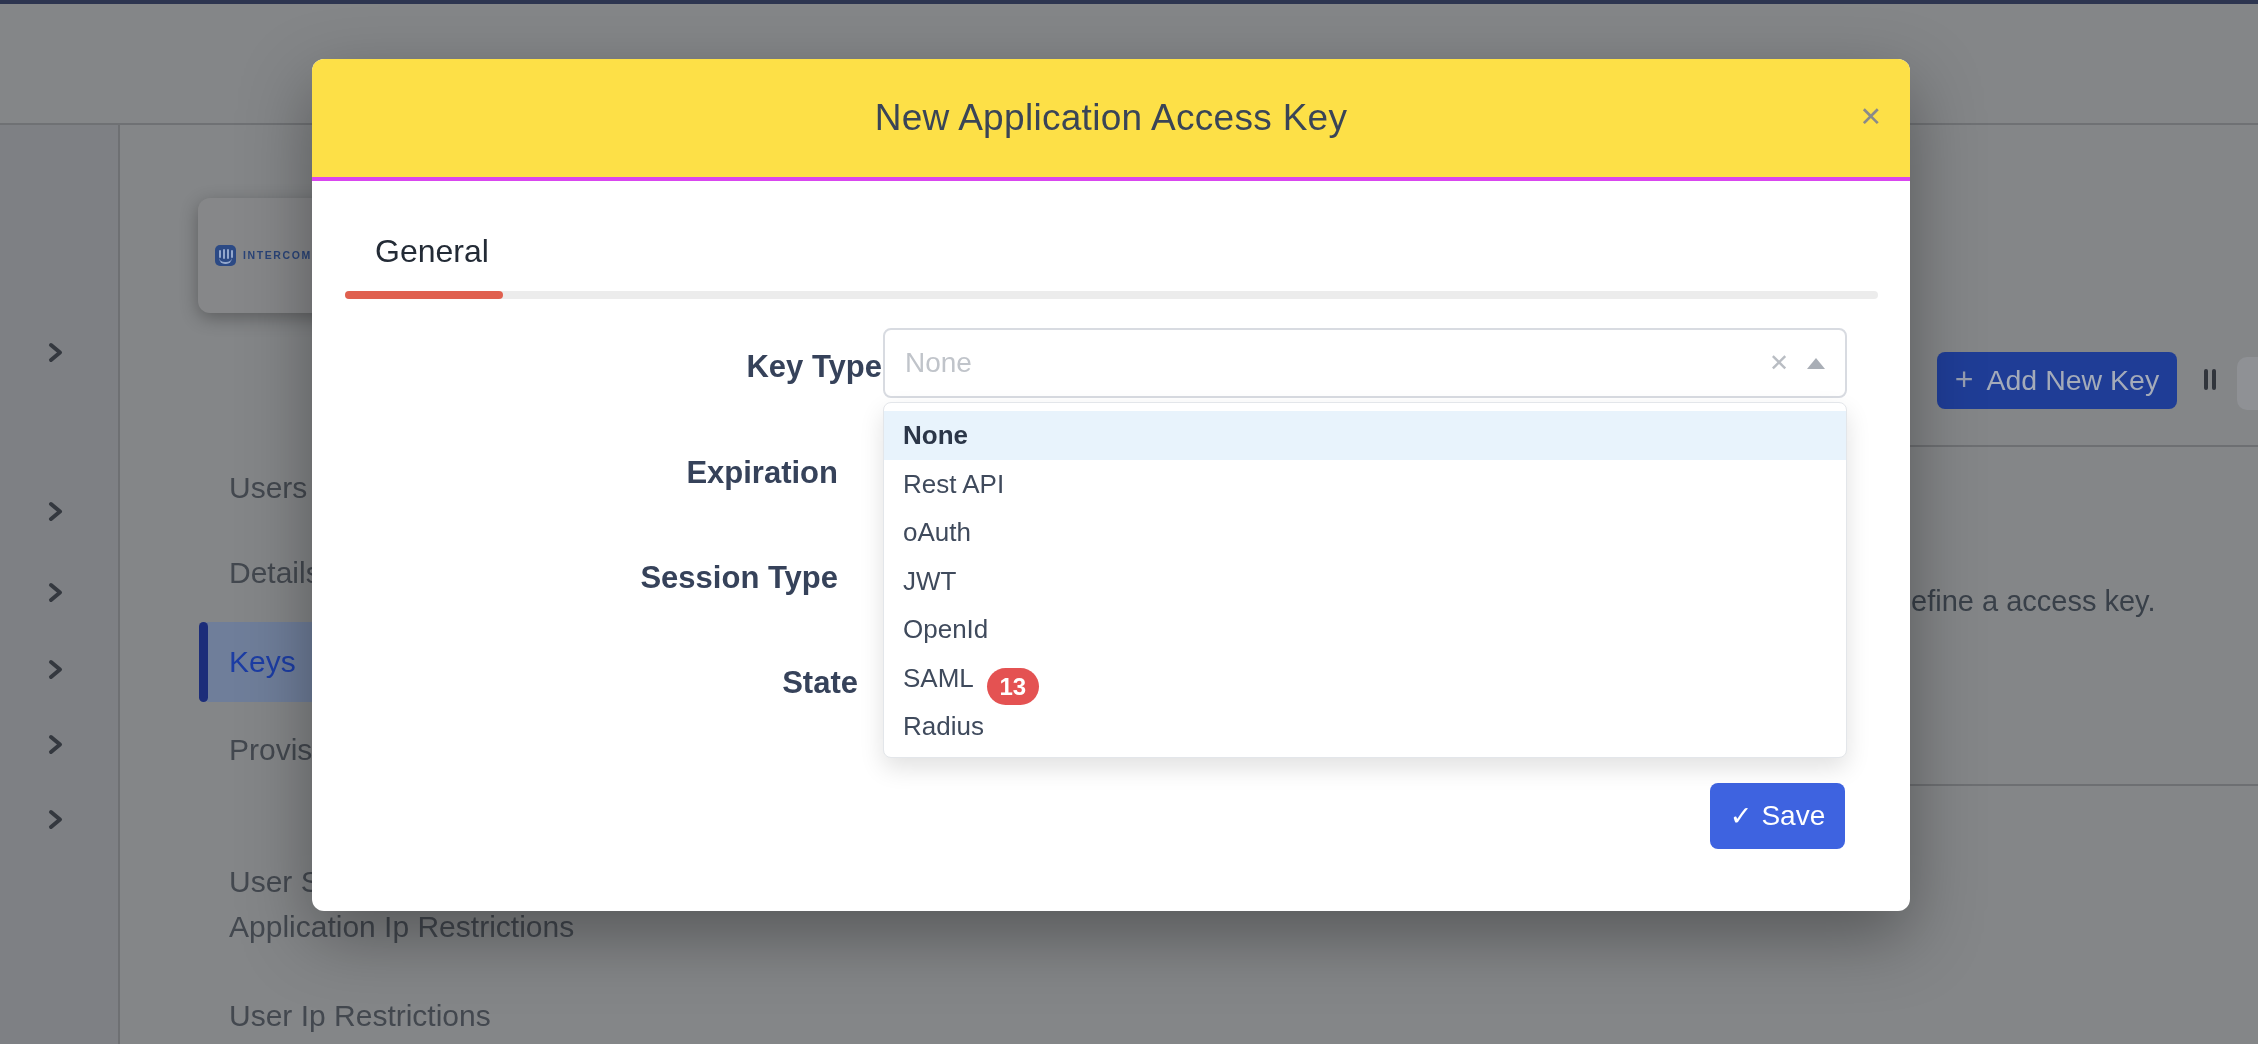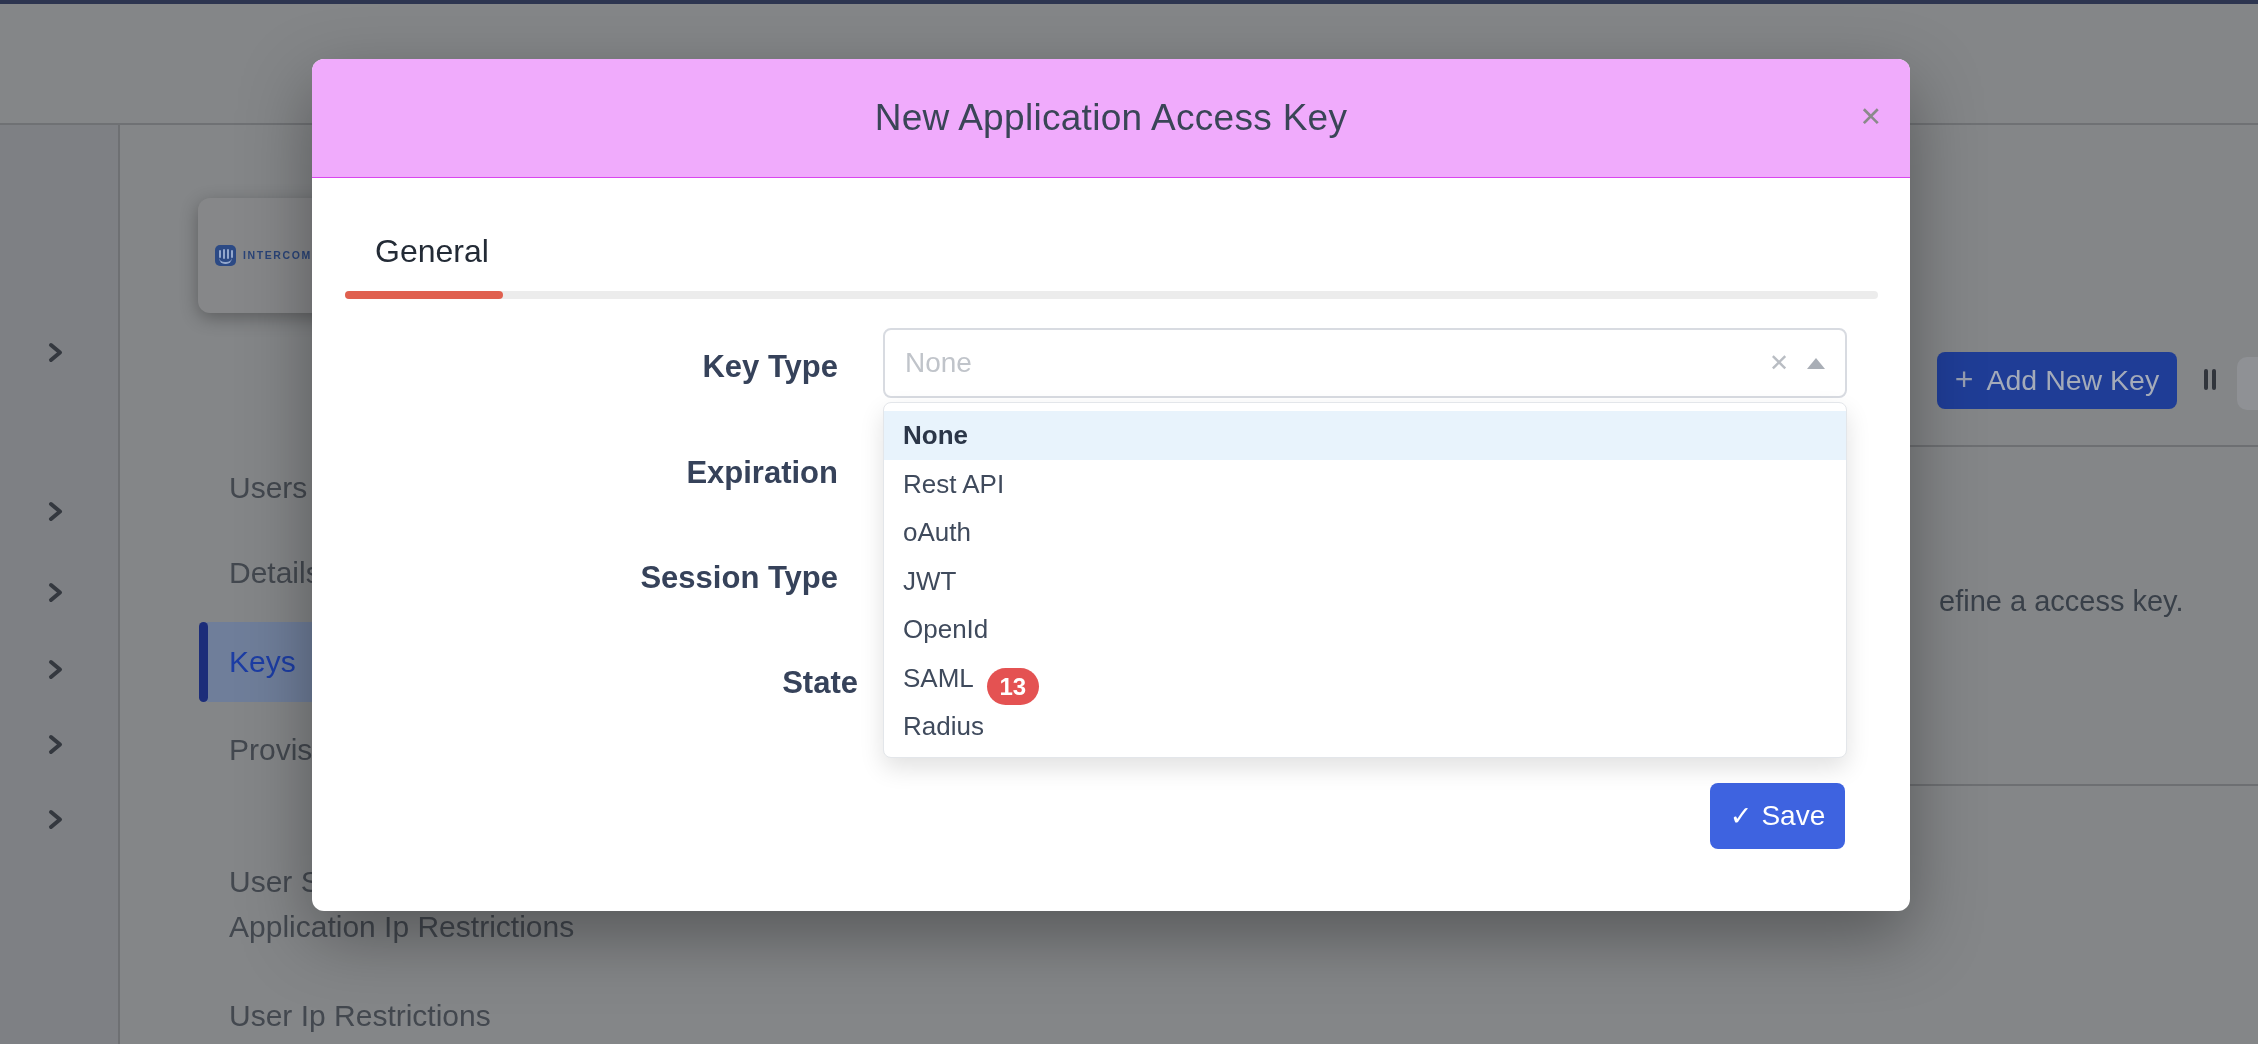--- a/index.html
+++ b/index.html
@@ -34,28 +34,28 @@
   .menu-item.active{color:#1c3da4;font-weight:500;z-index:4;}
 
   .add-key-btn{left:1937px;top:352px;width:240px;height:57px;background:#1f3d96;border-radius:8px;
     display:flex;align-items:center;justify-content:center;gap:13px;}
   .add-key-btn .plus{font-size:32px;color:#969eb0;font-weight:300;line-height:1;margin-top:-3px;}
   .add-key-btn .lbl{font-size:28.5px;color:#a4abb9;font-weight:500;}
   .drag-bars{left:2204px;top:369px;display:flex;gap:4px;}
   .drag-bars i{display:block;width:4px;height:21px;background:#31353c;border-radius:2px;}
   .clipped-btn{left:2237px;top:357px;width:40px;height:53px;background:#8f9195;border-radius:10px 0 0 10px;}
   .bg-divider{height:2px;background:#6d6f72;}
-  .desc-frag{left:1911px;top:585px;font-size:29px;color:#394049;white-space:nowrap;padding-left:28px;}
+  .desc-frag{left:1911px;top:585px;font-size:29px;color:#394049;white-space:nowrap;}
 
   
   #backdrop{position:absolute;inset:0;z-index:5;background:rgba(0,0,0,0);}
   #modal{position:absolute;left:312px;top:59px;width:1598px;height:852px;background:#ffffff;
     border-radius:12px;box-shadow:0 25px 70px rgba(0,0,0,0.35);z-index:10;}
-  .modal-header{position:absolute;left:0;top:0;width:100%;height:118px;background:#f0abfc;
-    border-bottom:1px solid #d946ef;border-radius:12px 12px 0 0;
+  .modal-header{position:absolute;left:0;top:0;width:100%;height:118px;background:#fde047;
+    border-bottom:4px solid #d946ef;border-radius:12px 12px 0 0;
     display:flex;align-items:center;justify-content:center;text-align:center;}
   .modal-title{font-size:37px;font-weight:500;color:#3a4557;letter-spacing:0.3px;}
   .close-btn{position:absolute;right:28px;top:43px;font-size:27px;font-weight:700;color:#8a8a8a;
     line-height:30px;cursor:default;}
   .tab-label{position:absolute;left:63px;top:173px;font-size:32px;font-weight:500;color:#232b36;line-height:38px;}
   .tab-track{position:absolute;left:33px;top:232px;width:1533px;height:8px;background:#ececec;border-radius:4px;}
   .tab-active{position:absolute;left:33px;top:232px;width:158px;height:8px;background:#e0604f;border-radius:4px;}
 
   .field-label{position:absolute;left:0;width:526px;text-align:right;font-size:31px;font-weight:600;
     color:#36425a;line-height:38px;white-space:nowrap;}
@@ -162,21 +162,21 @@
 <div id="modal">
   <div class="modal-header">
     <div class="modal-title">New Application Access Key</div>
   </div>
   <div class="close-btn">✕</div>
 
   <div class="tab-label">General</div>
   <div class="tab-track"></div>
   <div class="tab-active"></div>
 
-  <div class="field-label" style="top:289px;">Key Type</div>
+  <div class="field-label" style="top:289px;padding-left:44px;">Key Type</div>
   <div class="field-label" style="top:395px;">Expiration</div>
   <div class="field-label" style="top:500px;">Session Type</div>
   <div class="field-label" style="top:605px;padding-left:20px;">State</div>
 
   <div class="select-box">
     <span class="select-placeholder">None</span>
     <span class="clear-icon">✕</span>
     <span class="caret-up"></span>
   </div>
 

